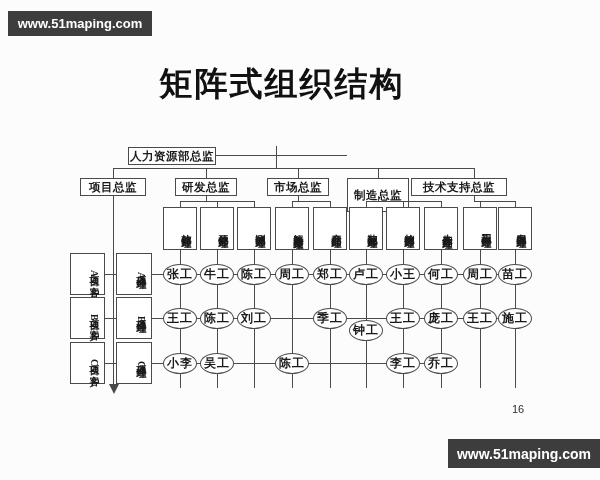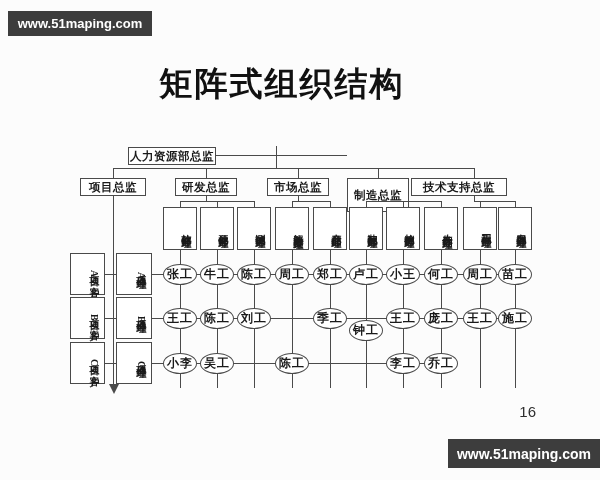--- a/index.html
+++ b/index.html
@@ -15,22 +15,22 @@
     font-family:"Liberation Sans","DejaVu Sans",sans-serif;font-weight:bold;
   }
   .banner.top{left:8px;top:11px;width:144px;height:25px;font-size:13px;}
   .banner.bottom{left:448px;top:439px;width:152px;height:29px;font-size:14px;}
   .title{
     position:absolute;left:132px;top:62px;width:300px;height:42px;
     text-align:center;font-size:33px;font-weight:bold;color:#111;
     letter-spacing:2px;white-space:nowrap;
   }
   .page-num{
-    position:absolute;left:512px;top:403px;width:24px;text-align:right;
-    font-size:15px;color:#2e2e2e;font-family:"Liberation Sans","DejaVu Sans",sans-serif;
+    position:absolute;left:512px;top:403px;width:24px;text-align:left;
+    font-size:11px;color:#2e2e2e;font-family:"Liberation Sans","DejaVu Sans",sans-serif;
   }
   .box{
     position:absolute;box-sizing:border-box;background:var(--node-bg,#fff);
     border:1px solid var(--line,#4a4a4a);color:var(--text,#1a1a1a);
     font-weight:bold;
   }
   .hbox{display:flex;align-items:center;justify-content:center;
     font-size:11.5px;white-space:nowrap;letter-spacing:0.5px;}
   .vtext{
     writing-mode:vertical-rl;text-orientation:mixed;text-align:center;

